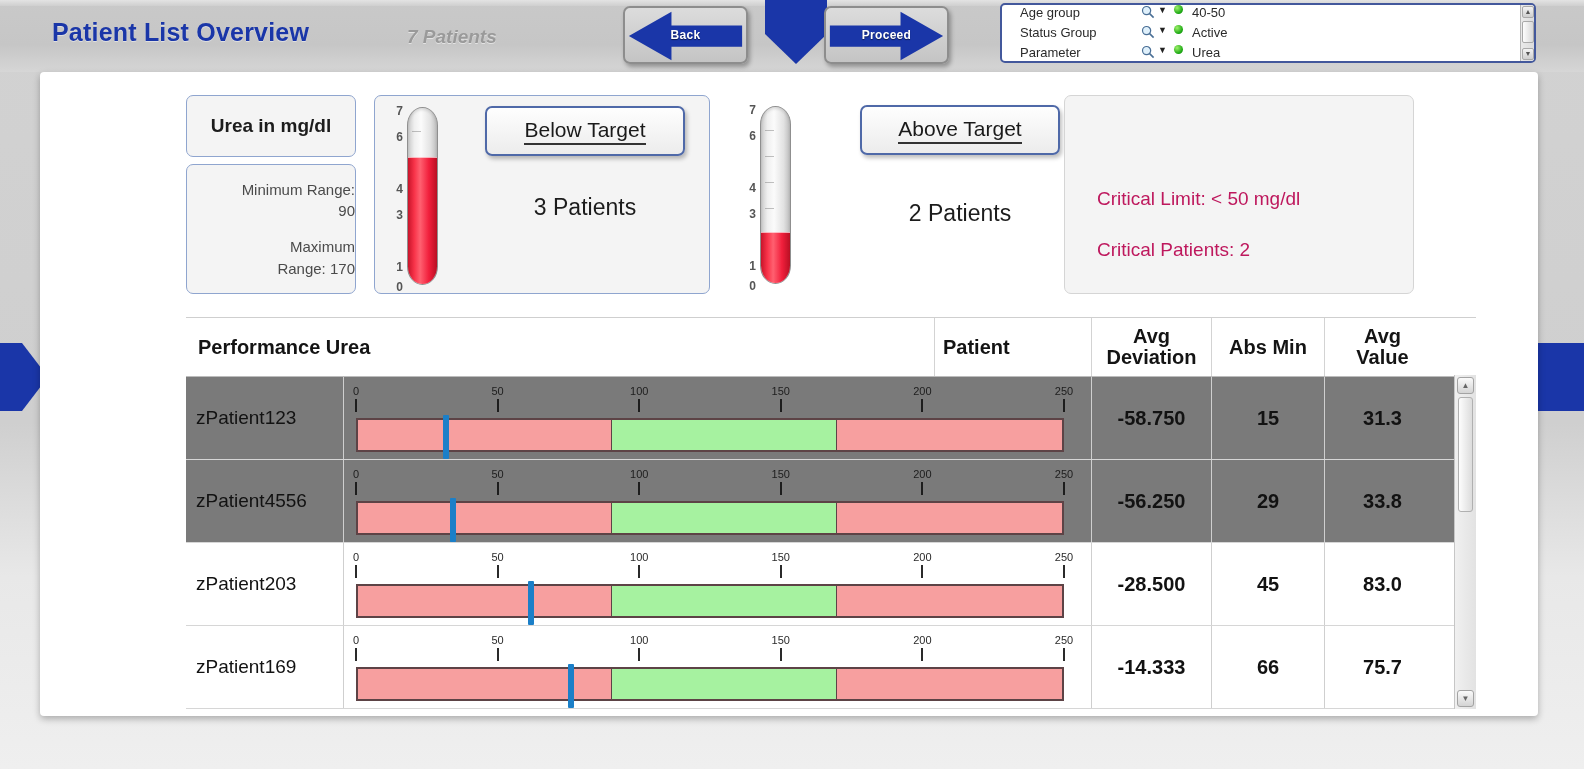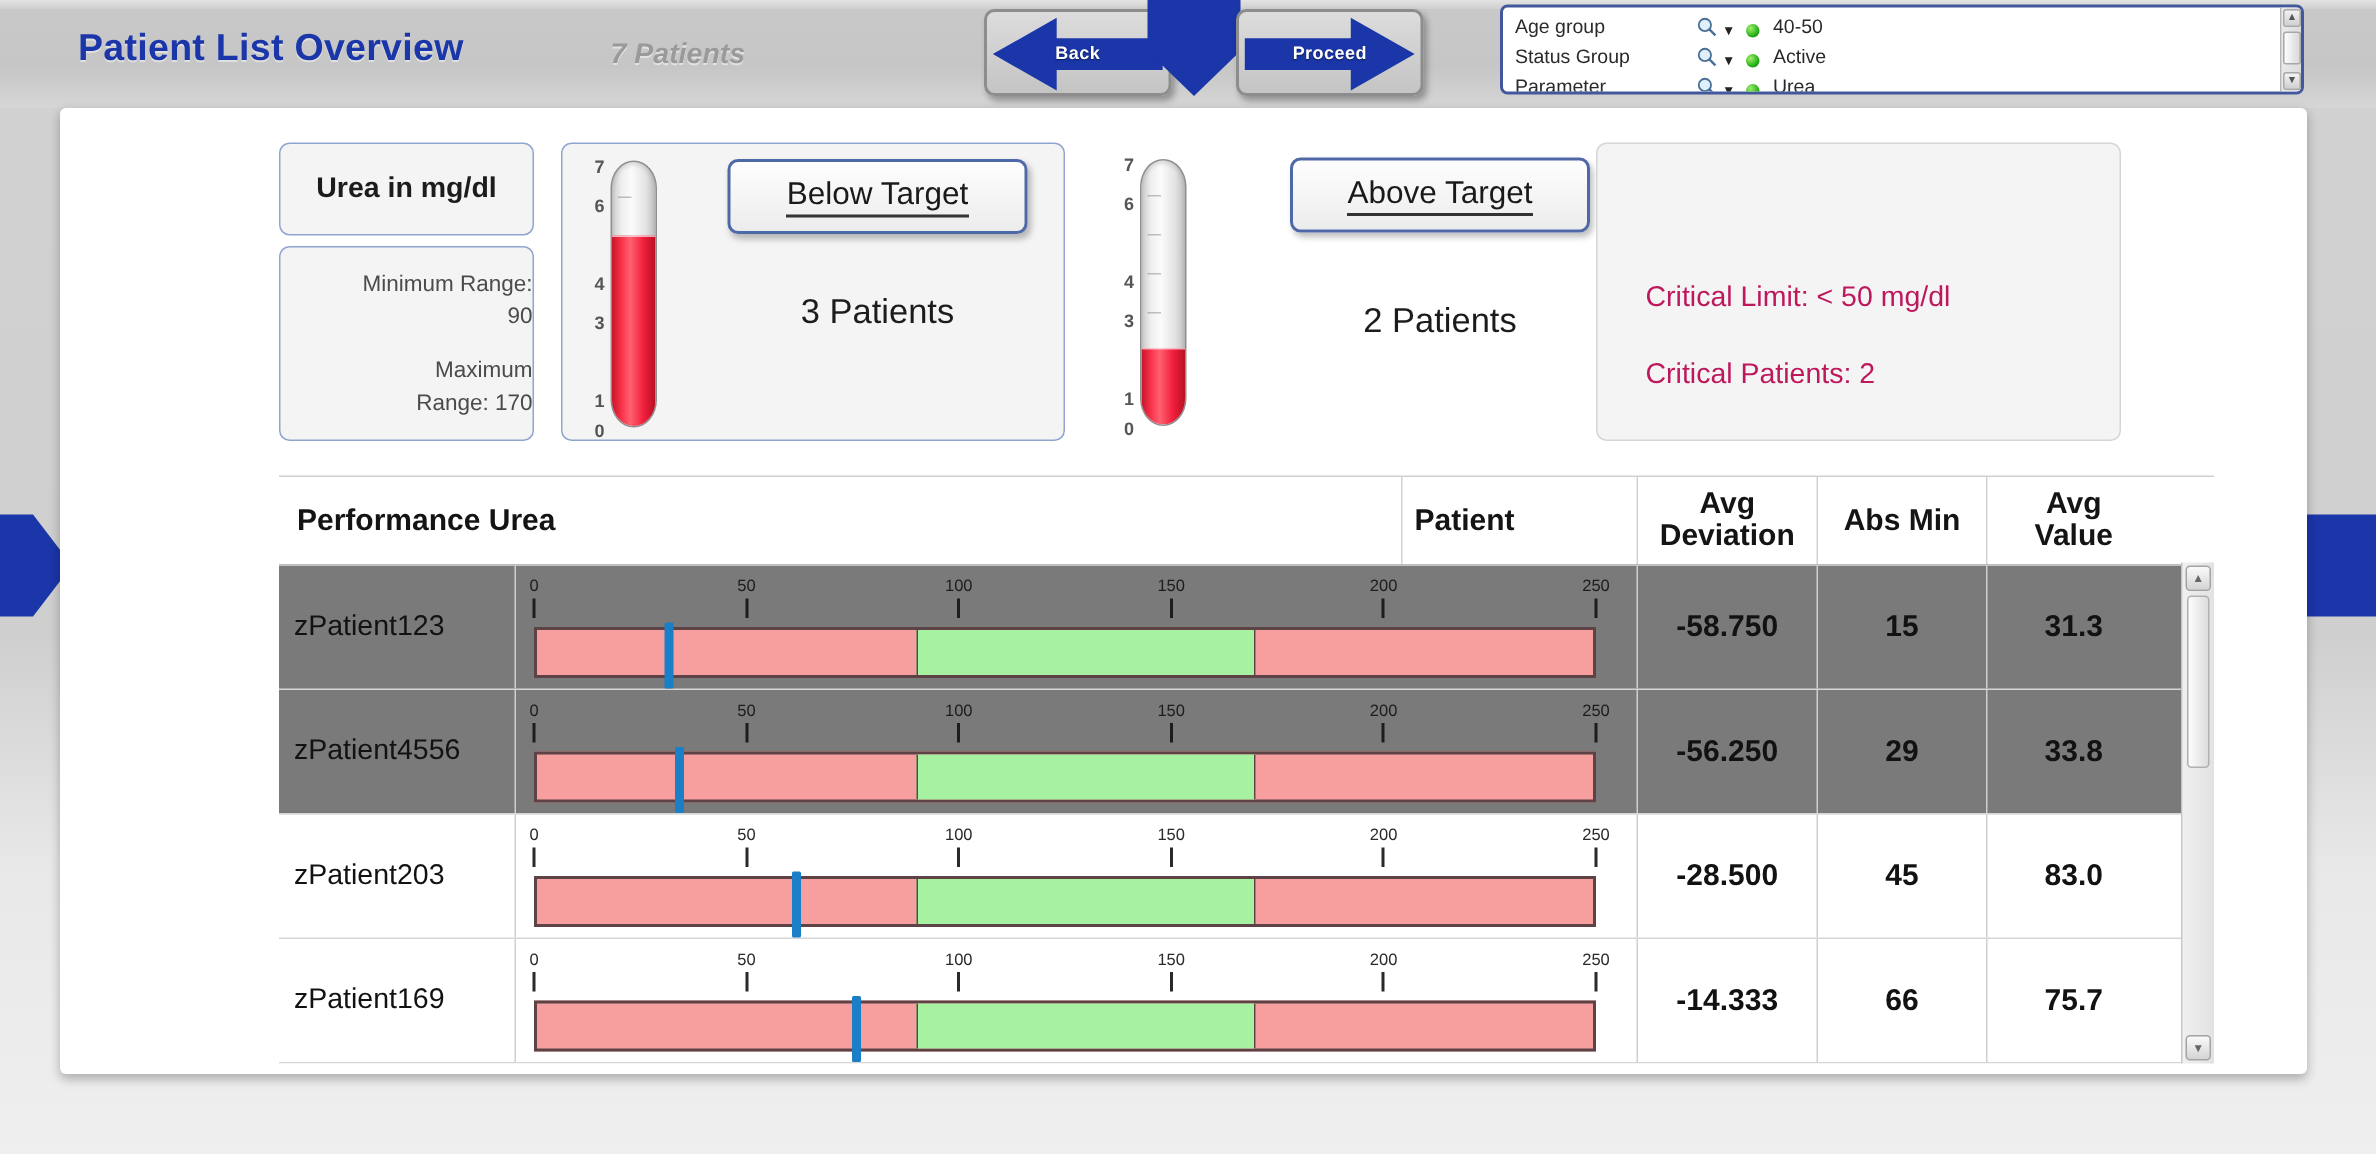--- a/index.html
+++ b/index.html
@@ -29,39 +29,39 @@
     font-size:19px; font-style:italic; font-weight:bold; color:#9a9a9a;
     text-shadow:0 1px 0 rgba(255,255,255,.5);
   }
   
   .navbtn{
     position:absolute; top:6px; height:58px;
     background:linear-gradient(180deg,#dcdcdc,#c4c4c4);
     border:2px solid #8d8d8d; border-radius:7px;
     box-shadow:2px 3px 4px rgba(0,0,0,.3);
   }
-  #btn-back{ left:656px; width:125px; }
+  #btn-back{ left:623px; width:125px; }
   #btn-proceed{ left:824px; width:125px; }
   .arrowbox{ position:absolute; inset:0; }
   .navlabel{
     position:absolute; width:100%; top:50%; transform:translateY(-50%);
     text-align:center; font-size:12px; color:#fff; font-weight:bold;
     text-shadow:0 1px 1px rgba(0,0,0,.55); z-index:3; letter-spacing:.3px;
   }
   #btn-down{
     position:absolute; left:761px; top:0px; width:70px; height:66px;
   }
   
   #filter-panel{
     position:absolute; left:1000px; top:3px; width:536px; height:60px;
     background:#fff; border:2px solid #43589c; border-radius:5px;
     overflow:hidden;
   }
   .filter-row{
-    display:flex; align-items:flex-end; height:20px; padding-left:8px;
+    display:flex; align-items:flex-start; height:20px; padding-left:18px;
     font-size:13px; color:#2a2a2a;
   }
   .f-label{ width:118px; white-space:nowrap; }
   .f-mag{ width:20px; display:flex; justify-content:center; }
   .f-caret{ width:16px; font-size:9px; color:#222; }
   .f-dot{
     width:9px; height:9px; border-radius:50%;
     background:radial-gradient(circle at 34% 32%, #9ff06a, #1faa15 65%, #0c7a0a);
     margin-right:9px; flex:none;
   }

